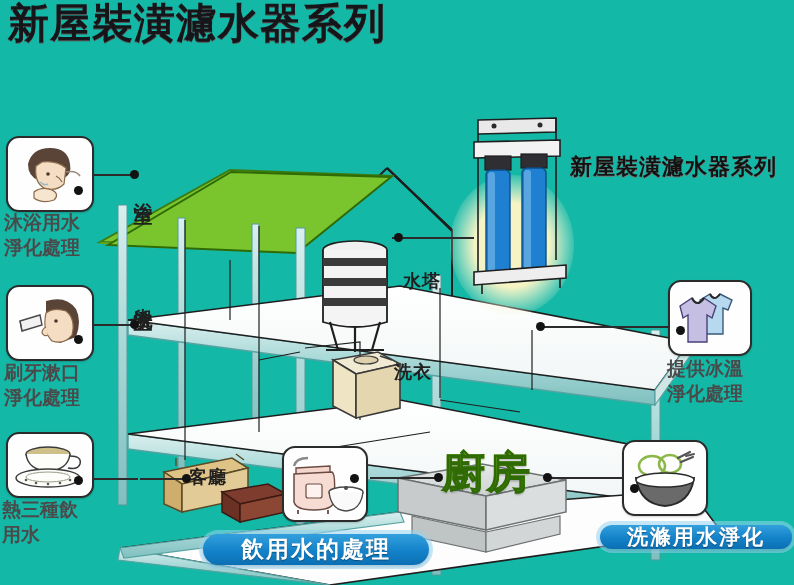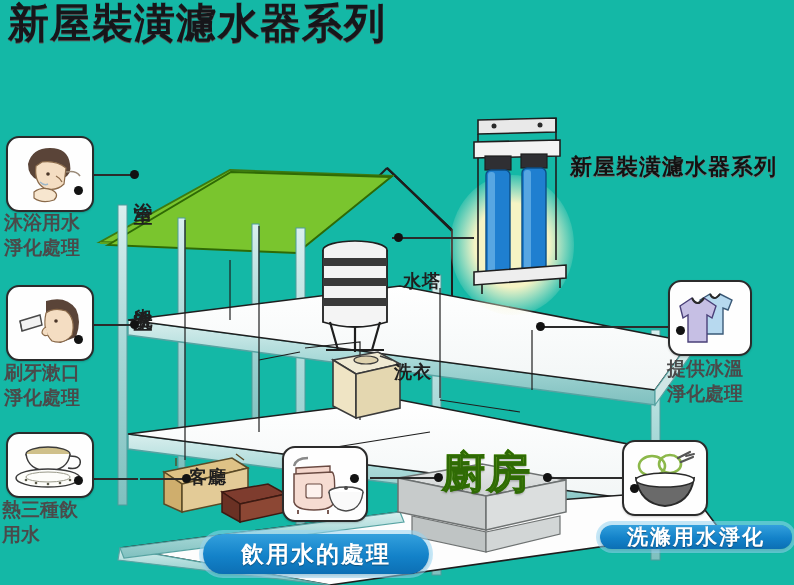--- a/index.html
+++ b/index.html
@@ -319,16 +319,16 @@
       <path d="M10 26 L48 24 Q52 26 50 54 Q48 62 30 62 Q12 62 10 54 Z" fill="#f6dcd2" stroke="#6a4a42" stroke-width="1.5"></path>
       <rect x="22" y="36" width="16" height="14" rx="2" fill="#fdf2ee" stroke="#6a4a42" stroke-width="1.2"></rect>
       <path d="M14 62 L14 66 M44 62 L44 66" stroke="#6a4a42" stroke-width="1.8"></path>
       <ellipse cx="62" cy="44" rx="17" ry="5" fill="#ffffff" stroke="#4a4a4a" stroke-width="1.4"></ellipse>
       <path d="M45 44 Q47 62 62 63 Q77 62 79 44" fill="#fafafa" stroke="#4a4a4a" stroke-width="1.5"></path>
       <circle cx="62" cy="40" r="2" fill="#4a4a4a"></circle>
     </svg>
     <div class="dot" style="left:66px;top:26px;"></div>
   </div>
 
-  <div class="badge cjk" style="left:203px;top:534px;width:226px;height:40px;">飲用水的處理</div>
+  <div class="badge cjk" style="left:203px;top:534px;width:226px;height:31px;">飲用水的處理</div>
   <div class="badge cjk" style="left:600px;top:525px;width:192px;height:24px;font-size:21px;">洗滌用水淨化</div>
 
 </div>
 
 </body></html>

